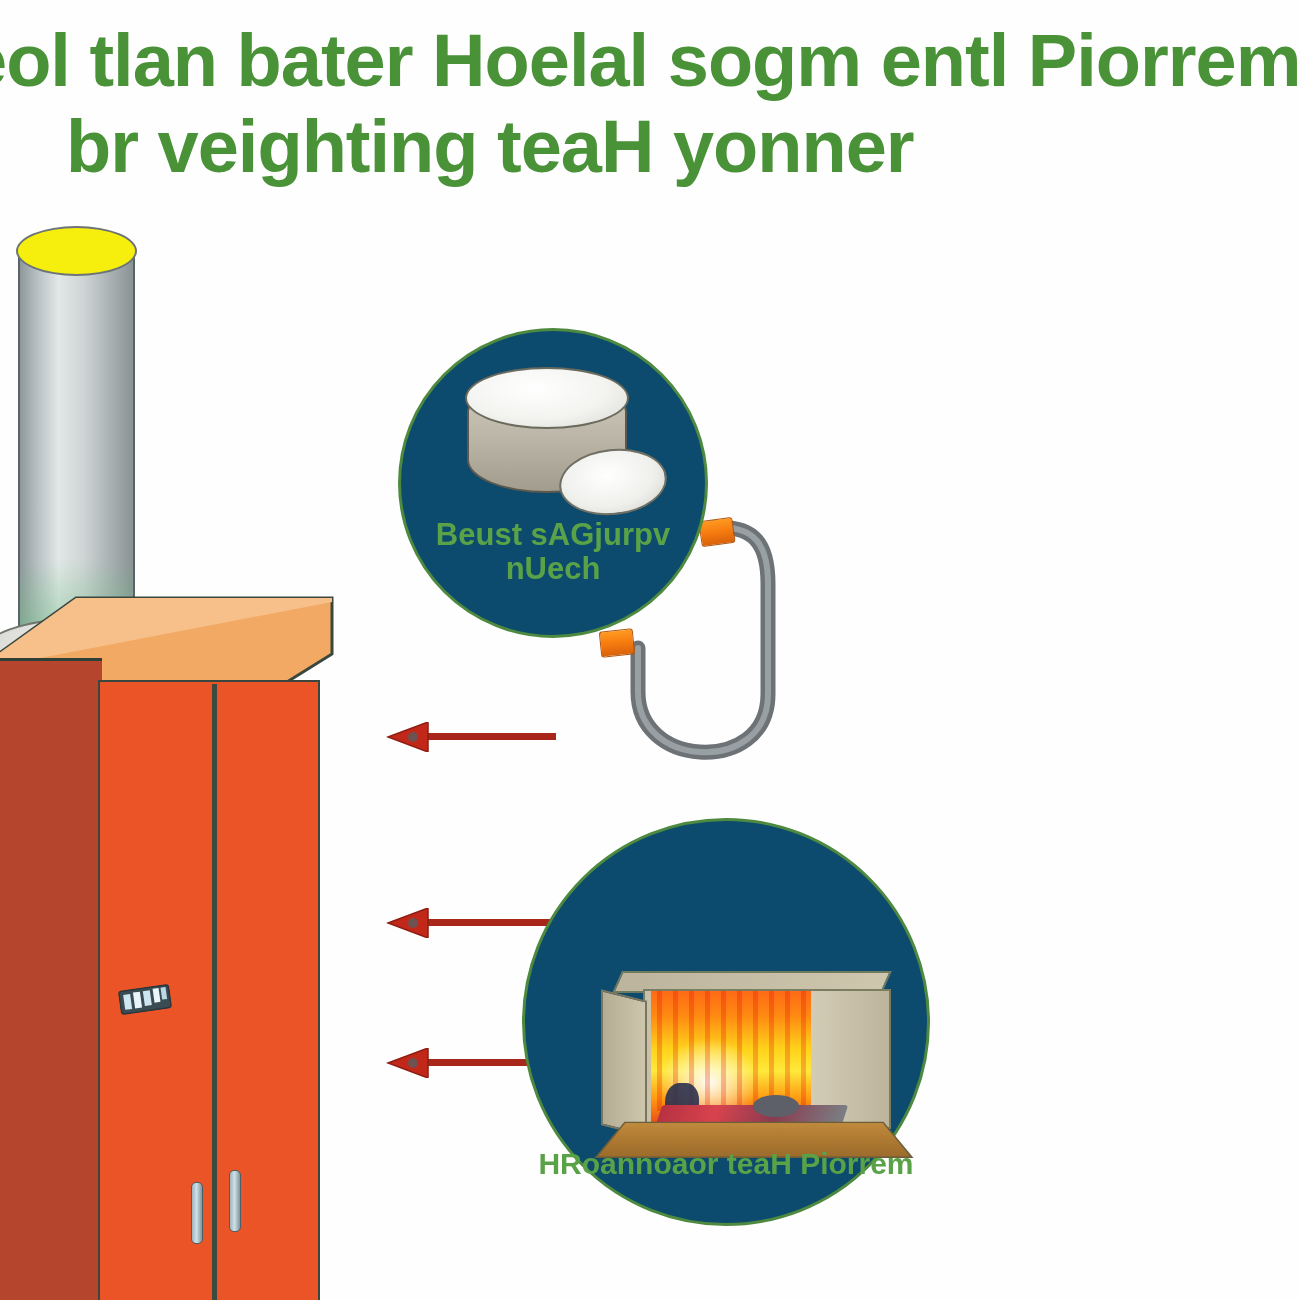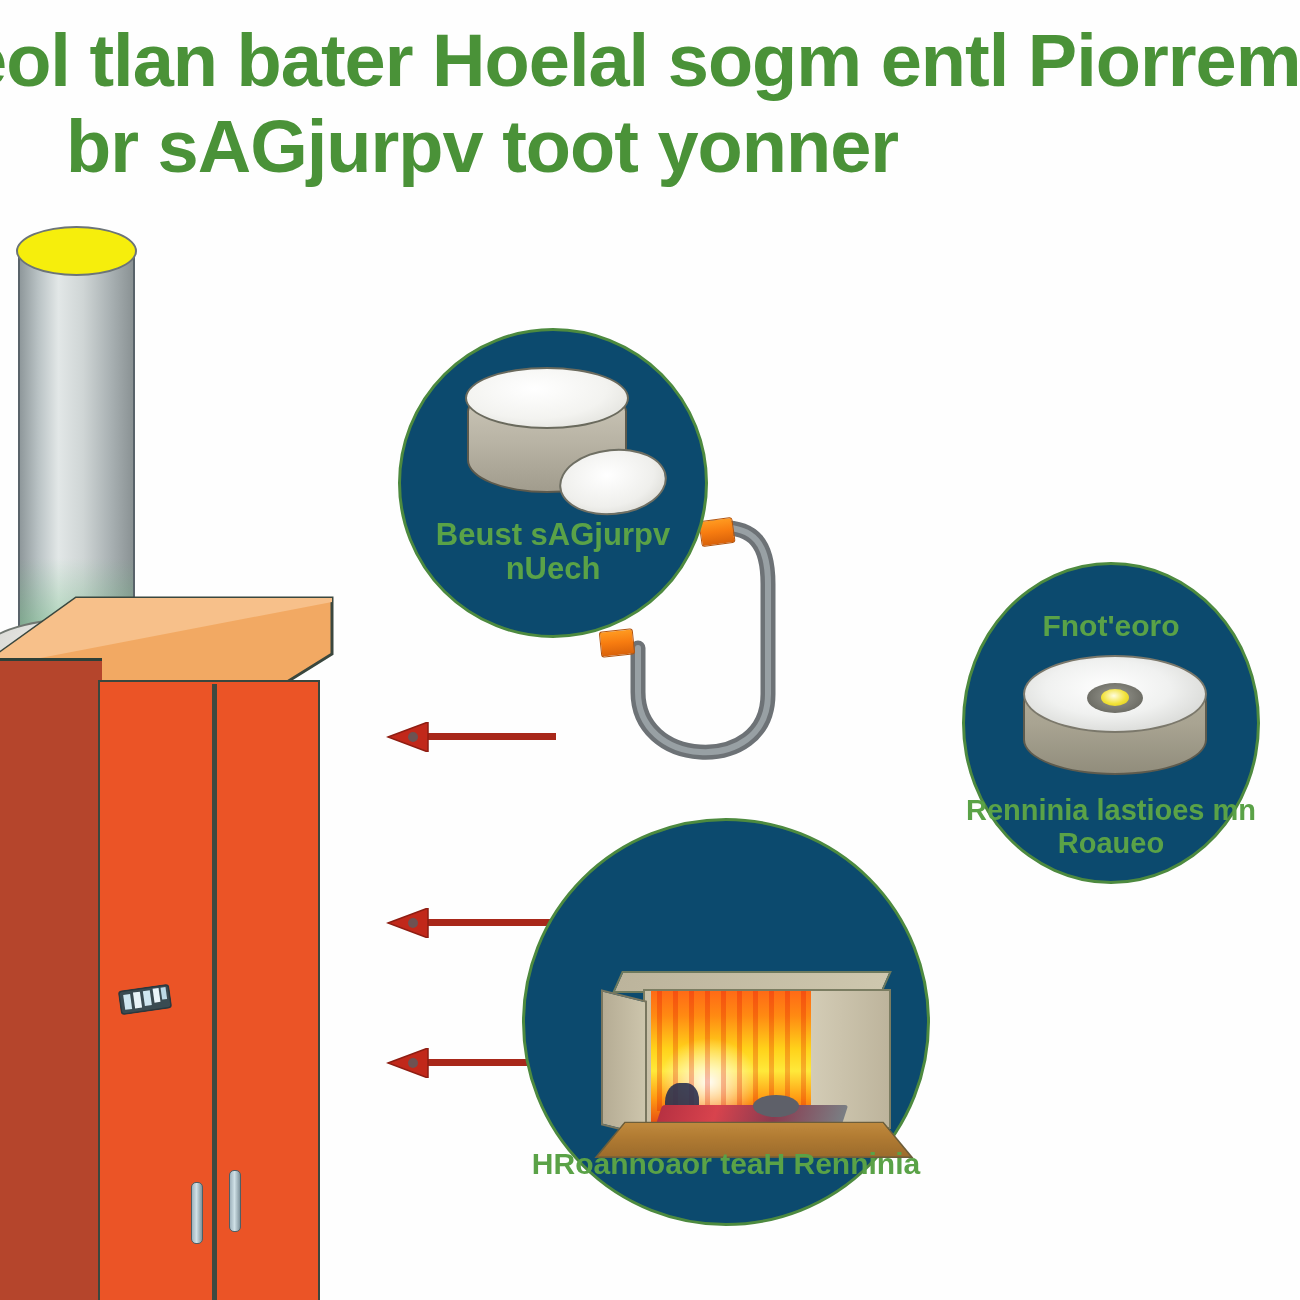--- a/index.html
+++ b/index.html
@@ -412,21 +412,21 @@
   #arrow-bottom { left: 386px; top: 1048px; width: 170px; }
   .arrow svg { display: block; }
 </style>
 </head>
 <body>
 
 <div id="stage">
 
   <div class="title-block">
     <div class="title-line1">eol tlan bater Hoelal sogm entl Piorrem</div>
-    <div class="title-line2">br sAGjurpv toot yonner</div>
+    <div class="title-line2">br veighting teaH yonner</div>
   </div>
 
   <div class="boiler">
 
     <div class="flue-pipe"></div>
     <div class="flue-green-glow"></div>
     <div class="flue-top"></div>
     <div class="flue-collar"></div>
 
     <div class="cabinet-top">
@@ -491,37 +491,29 @@
     </svg>
   </div>
 
   <div class="callout" id="callout-pump">
     <div class="pump-body"></div>
     <div class="pump-cap"></div>
     <div class="pump-side"></div>
     <div class="callout-label">Beust sAGjurpv nUech</div>
   </div>
 
-  <div class="callout" id="callout-burner">
-    <div class="callout-label" id="label-burner-top">Fnot'eoro</div>
-    <div class="burner-disc-body"></div>
-    <div class="burner-disc-top"></div>
-    <div class="burner-eye-outer"></div>
-    <div class="burner-eye-inner"></div>
-    <div class="callout-label" id="label-burner-bottom">Renninia lastioes mn Roaueo</div>
-  </div>
 
   <div class="callout" id="callout-chamber">
     <div class="chamber-box">
       <div class="chamber-top-face"></div>
       <div class="chamber-back"></div>
       <div class="chamber-flame"></div>
       <div class="chamber-flame-streaks"></div>
       <div class="chamber-left-wall"></div>
       <div class="chamber-dark-blob"></div>
       <div class="chamber-burner-bar"></div>
       <div class="chamber-ellipse"></div>
       <div class="chamber-floor"></div>
     </div>
-    <div class="callout-label">HRoannoaor teaH Renninia</div>
+    <div class="callout-label">HRoannoaor teaH Piorrem</div>
   </div>
 
 </div>
 
 </body></html>

